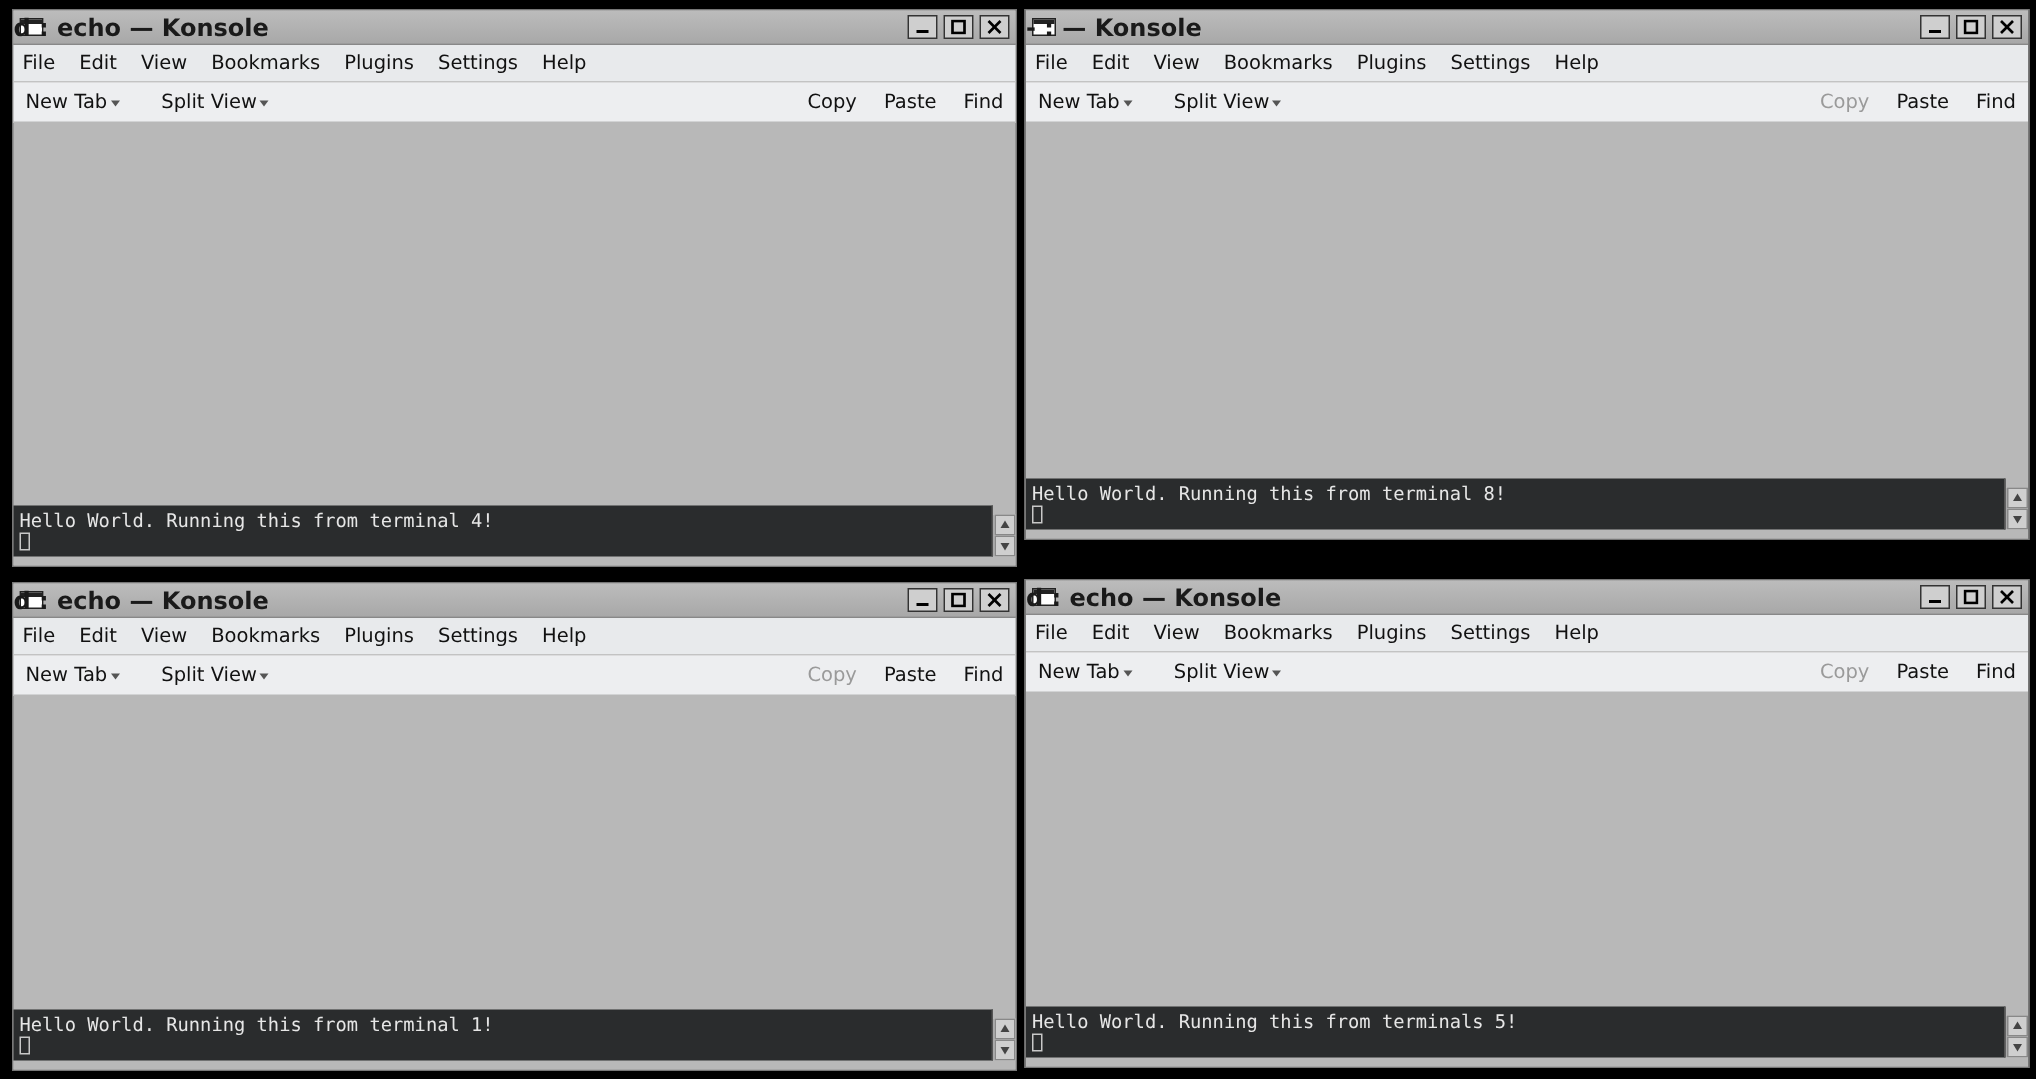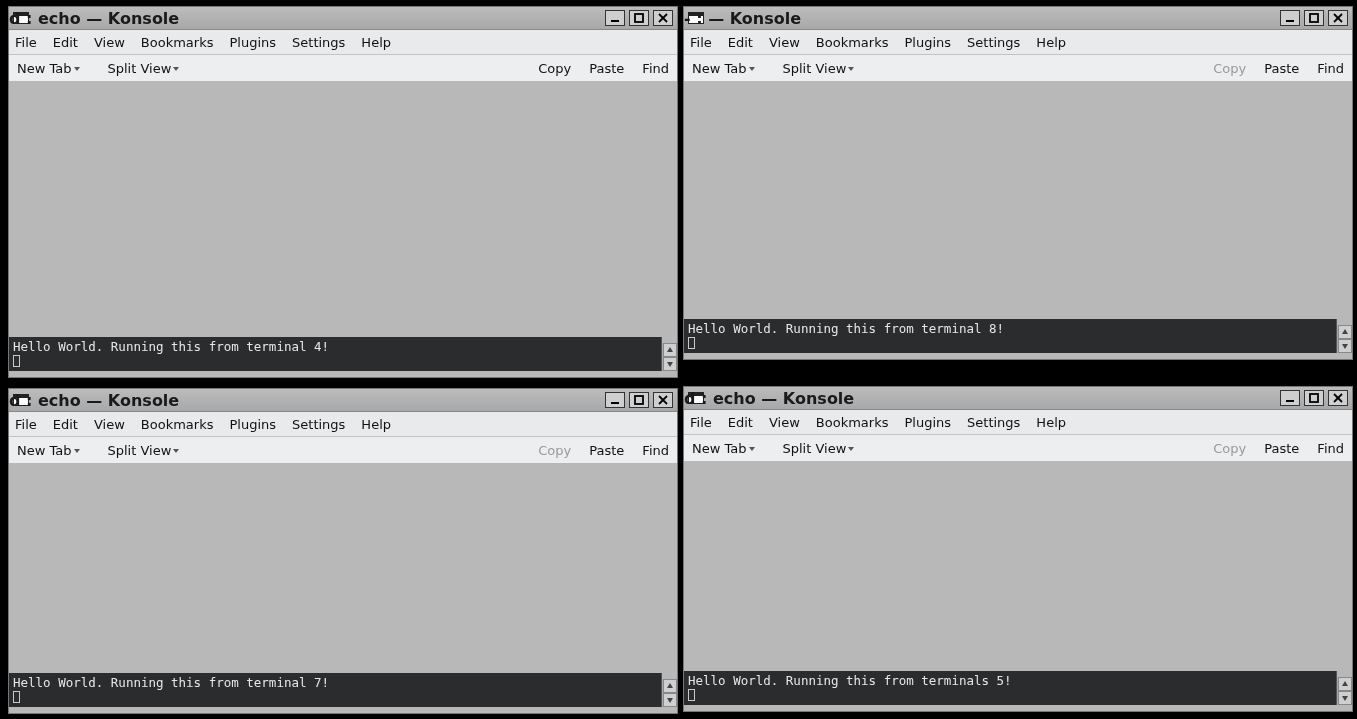--- a/index.html
+++ b/index.html
@@ -371,21 +371,21 @@
         </span>
         <span class="tool-item">
           <span>Paste</span>
         </span>
         <span class="tool-item">
           <span>Find</span>
         </span>
       </div>
     </div>
     <div class="body-row">
-      <div class="terminal"><span>Hello World. Running this from terminal 7!</span>
+      <div class="terminal"><span>Hello World. Running this from terminal 1!</span>
 <span class="cursor-box"></span></div>
       <div class="scrollbar">
         <div class="scroll-btn">
             <svg width="8" height="8">
               <polygon points="4,1 7,6 1,6" fill="#444"></polygon>
             </svg>
           </div>
         <div class="scroll-track"></div>
         <div class="scroll-btn">
             <svg width="8" height="8">

